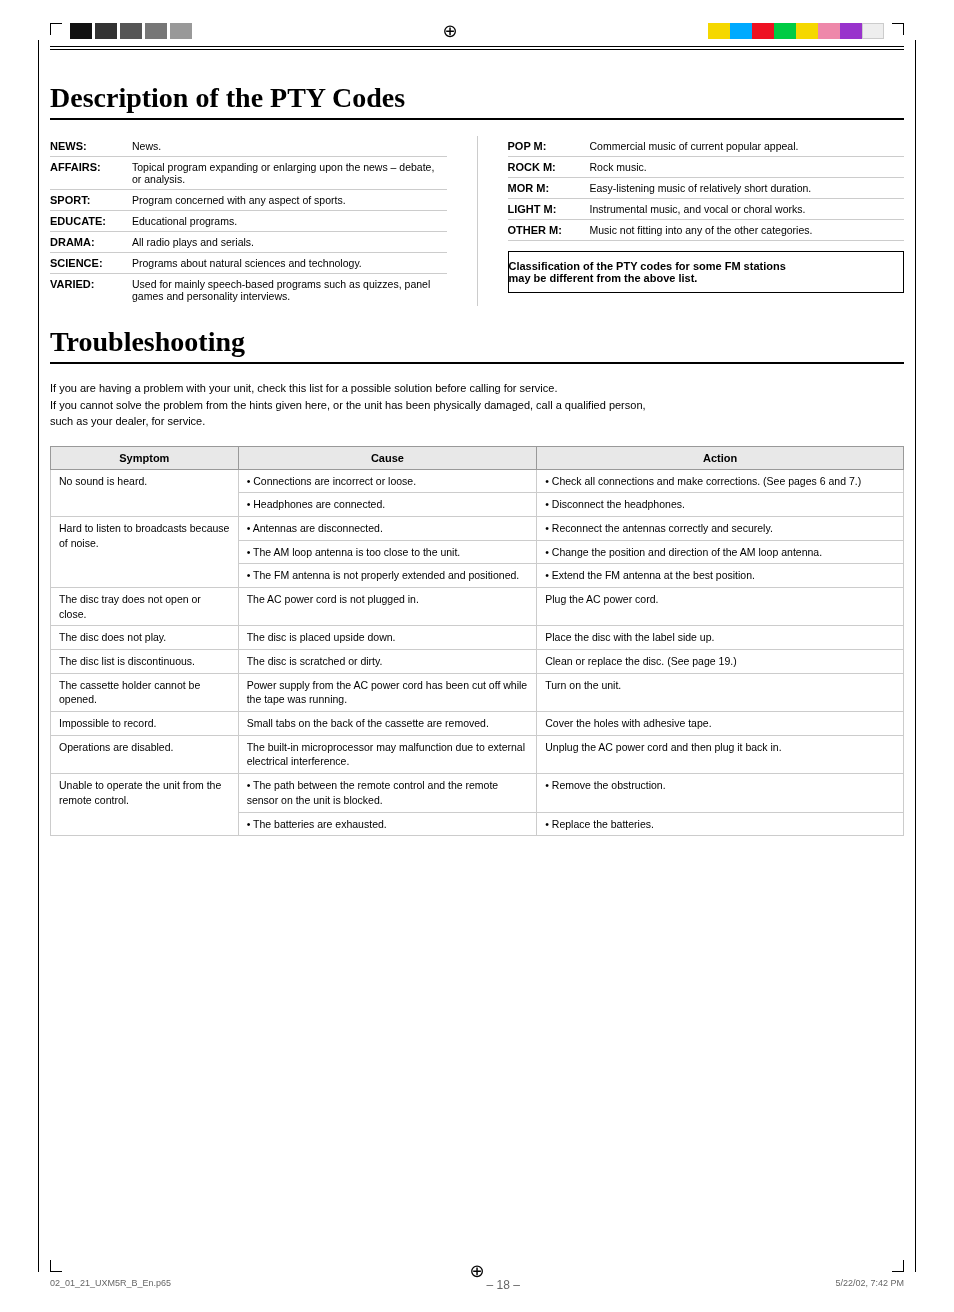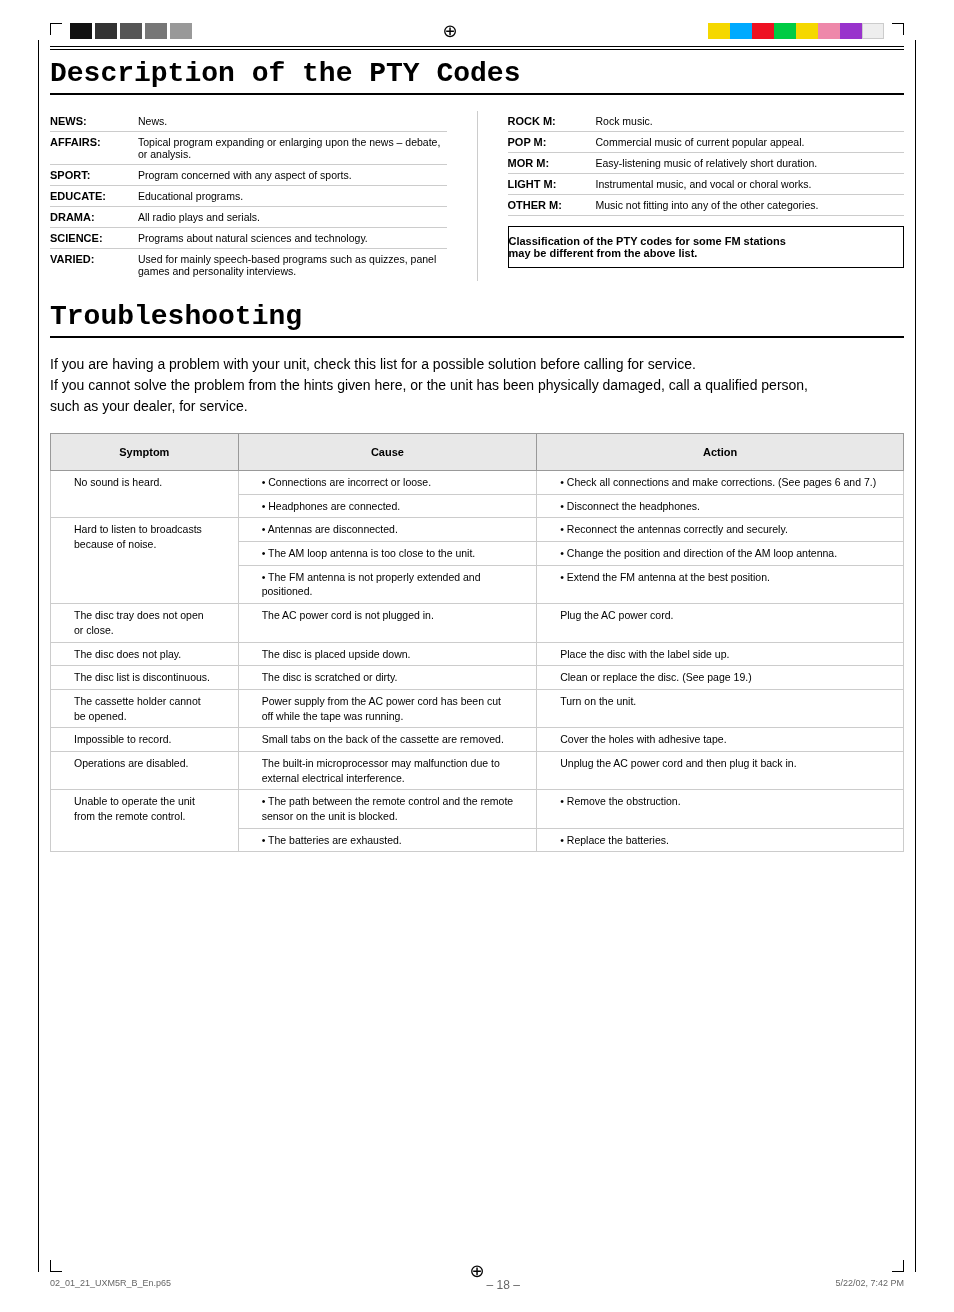--- a/index.html
+++ b/index.html
@@ -30,22 +30,22 @@
 
     .color-block {
       height: 16px;
       width: 18px;
     }
 
     
     .section-title {
       font-size: 28px;
       font-weight: bold;
-      margin: 8px 0 4px 0;
-      font-family: Liberation Mono, monospace;
+      margin: 32px 0 4px 0;
+      font-family: Liberation Serif, serif;
     }
 
     .section-divider {
       border: none;
       border-top: 2px solid #000;
       margin-bottom: 16px;
     }
 
     
     .pty-table {
@@ -56,21 +56,21 @@
 
     .pty-col {
       flex: 1;
     }
 
     .pty-row {
       display: flex;
       border-bottom: 1px solid #ccc;
       padding: 4px 0;
       align-items: flex-start;
-      gap: 18px;
+      gap: 12px;
     }
 
     .pty-term {
       font-weight: bold;
       white-space: nowrap;
       min-width: 70px;
     }
 
     .pty-def {
       flex: 1;
@@ -81,43 +81,43 @@
       border: 1px solid #000;
       padding: 8px 0;
       margin-top: 10px;
       font-size: 11px;
       font-weight: bold;
     }
 
     
     .intro-text {
       margin-bottom: 16px;
-      font-size: 14px;
+      font-size: 11px;
       line-height: 1.5;
     }
 
     
     .trouble-table {
       width: 100%;
       border-collapse: collapse;
       font-size: 10.5px;
     }
 
     .trouble-table thead tr th {
       background: #e8e8e8;
       border: 1px solid #999;
-      padding: 12px 8px;
+      padding: 5px 8px;
       text-align: center;
       font-weight: bold;
       font-size: 11px;
     }
 
     .trouble-table tbody tr td {
       border: 1px solid #ccc;
-      padding: 4px 23px;
+      padding: 4px 8px;
       vertical-align: top;
       line-height: 1.4;
     }
 
     .trouble-table tbody tr td:first-child {
       width: 22%;
     }
 
     .trouble-table tbody tr td:nth-child(2) {
       width: 35%;
@@ -245,26 +245,26 @@
       <div class="pty-row" style="border-bottom:none;justify-content:space-between;">
         <span class="pty-term">VARIED:</span>
         <span class="pty-def">Used for mainly speech-based programs such as quizzes, panel games and personality interviews.</span>
       </div>
     </div>
 
     <div style="width:1px; background:#ccc;"></div>
 
     <div class="pty-col">
       <div class="pty-row">
+        <span class="pty-term">POP M:</span>
+        <span class="pty-def">Commercial music of current popular appeal.</span>
+      </div>
+      <div class="pty-row">
         <span class="pty-term">ROCK M:</span>
         <span class="pty-def">Rock music.</span>
-      </div>
-      <div class="pty-row">
-        <span class="pty-term">POP M:</span>
-        <span class="pty-def">Commercial music of current popular appeal.</span>
       </div>
       <div class="pty-row">
         <span class="pty-term">MOR M:</span>
         <span class="pty-def">Easy-listening music of relatively short duration.</span>
       </div>
       <div class="pty-row">
         <span class="pty-term">LIGHT M:</span>
         <span class="pty-def">Instrumental music, and vocal or choral works.</span>
       </div>
       <div class="pty-row" style="margin-bottom:9px;">

